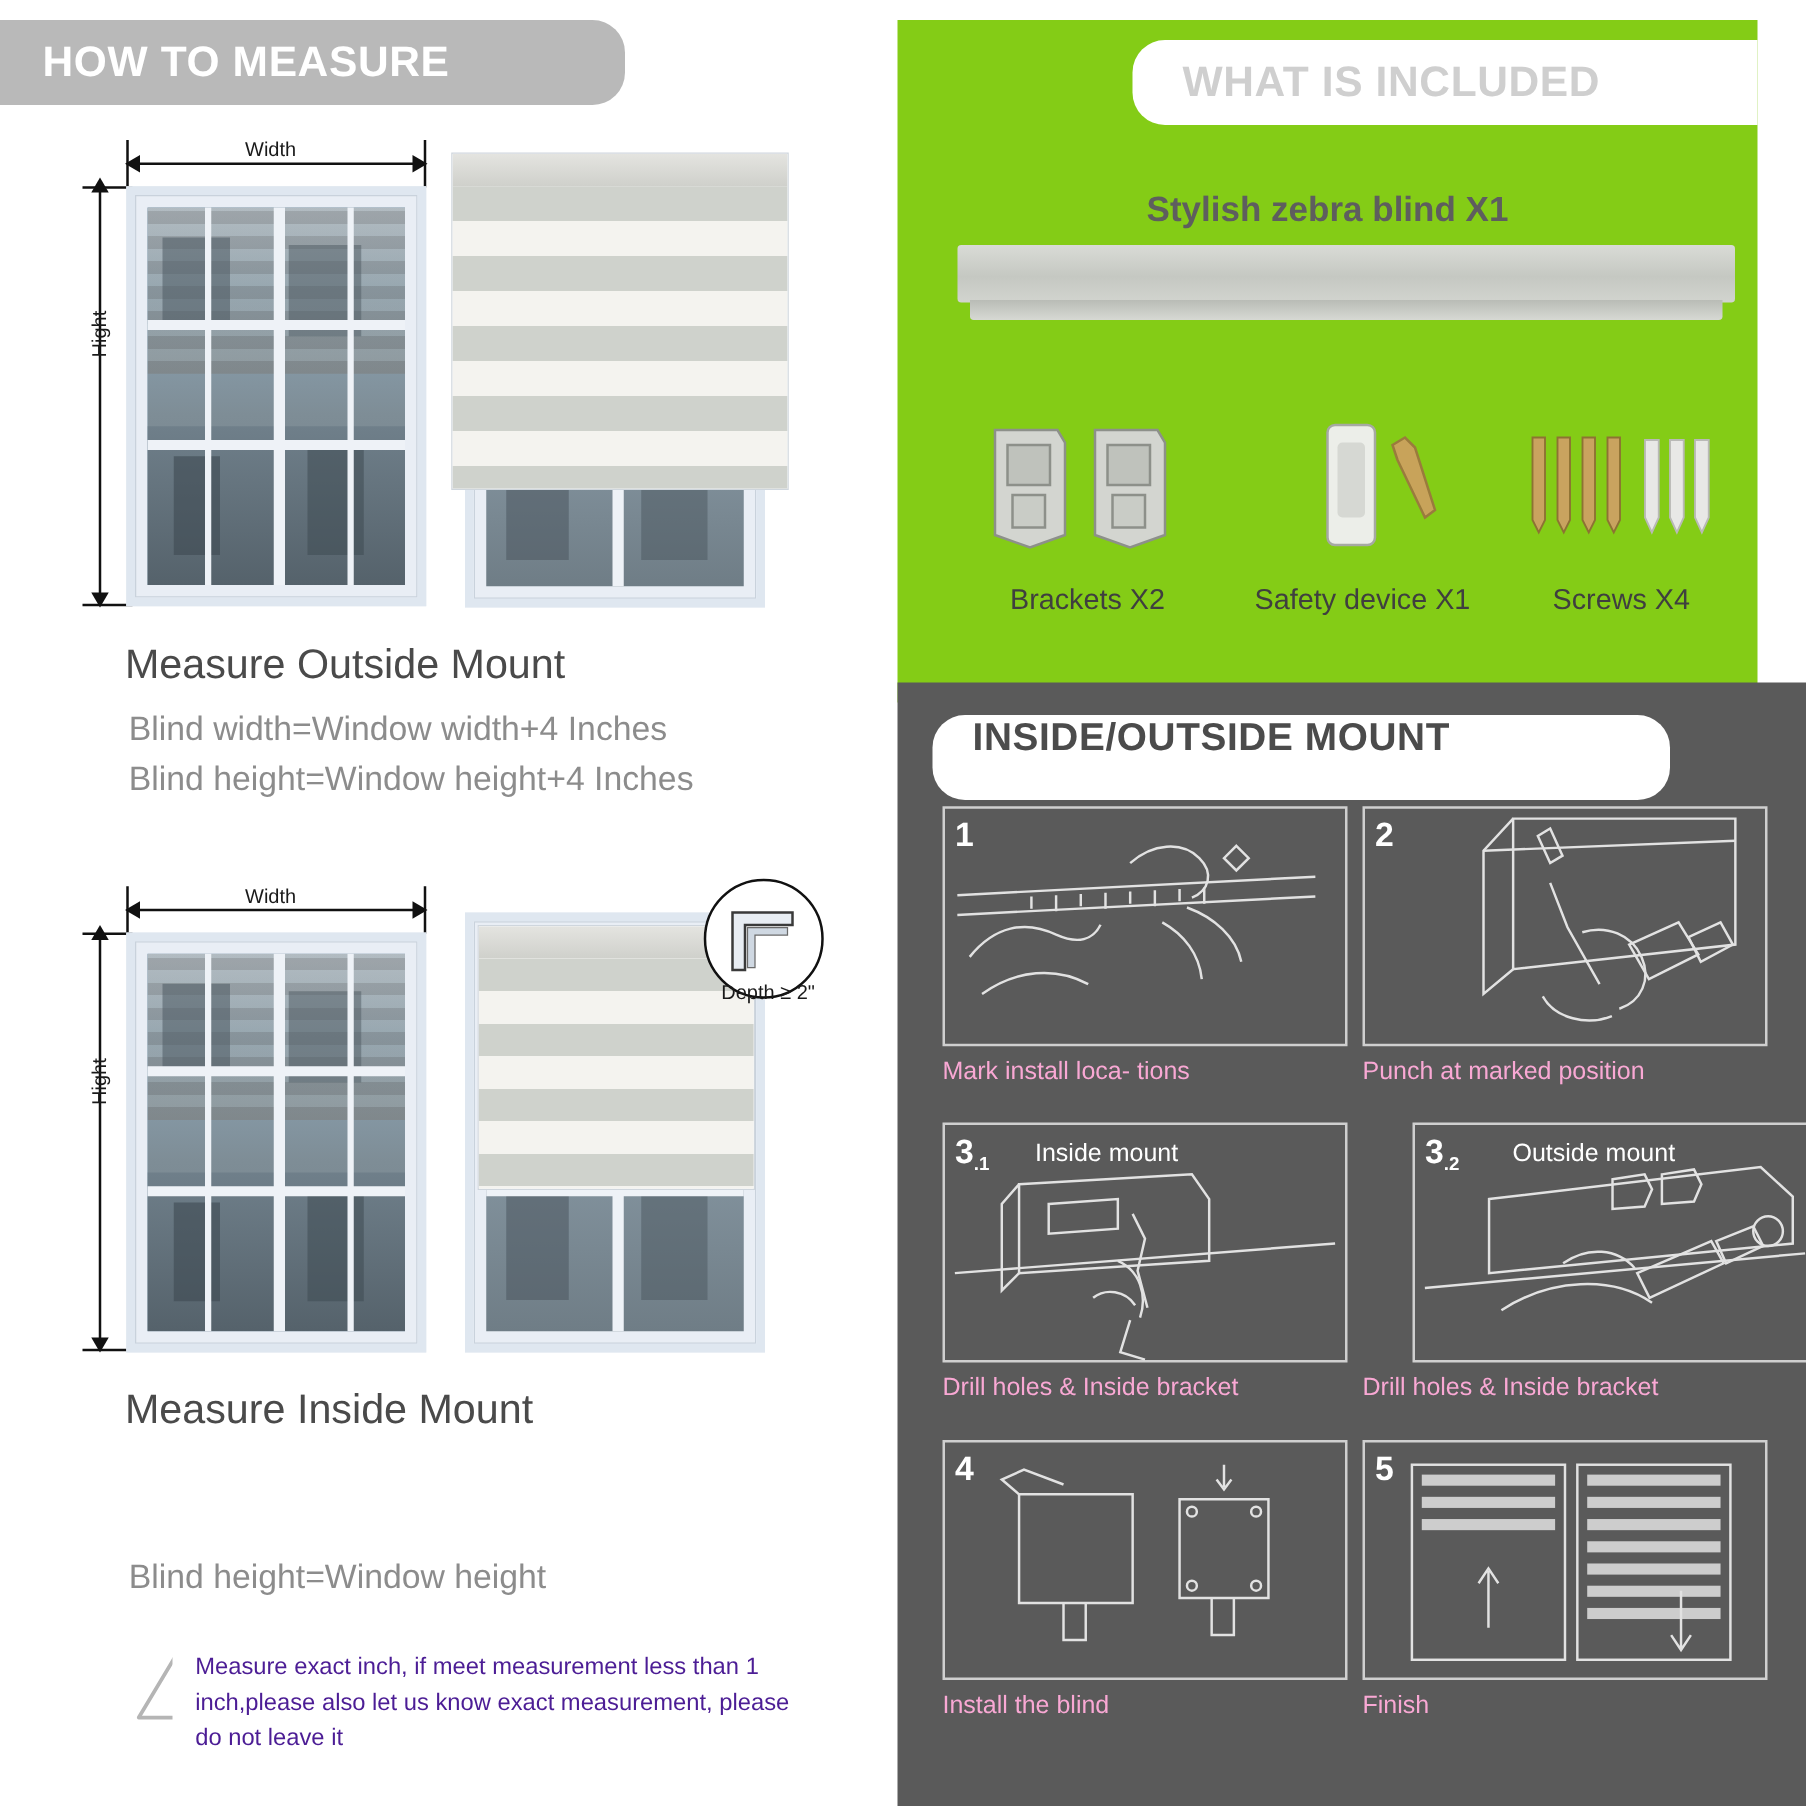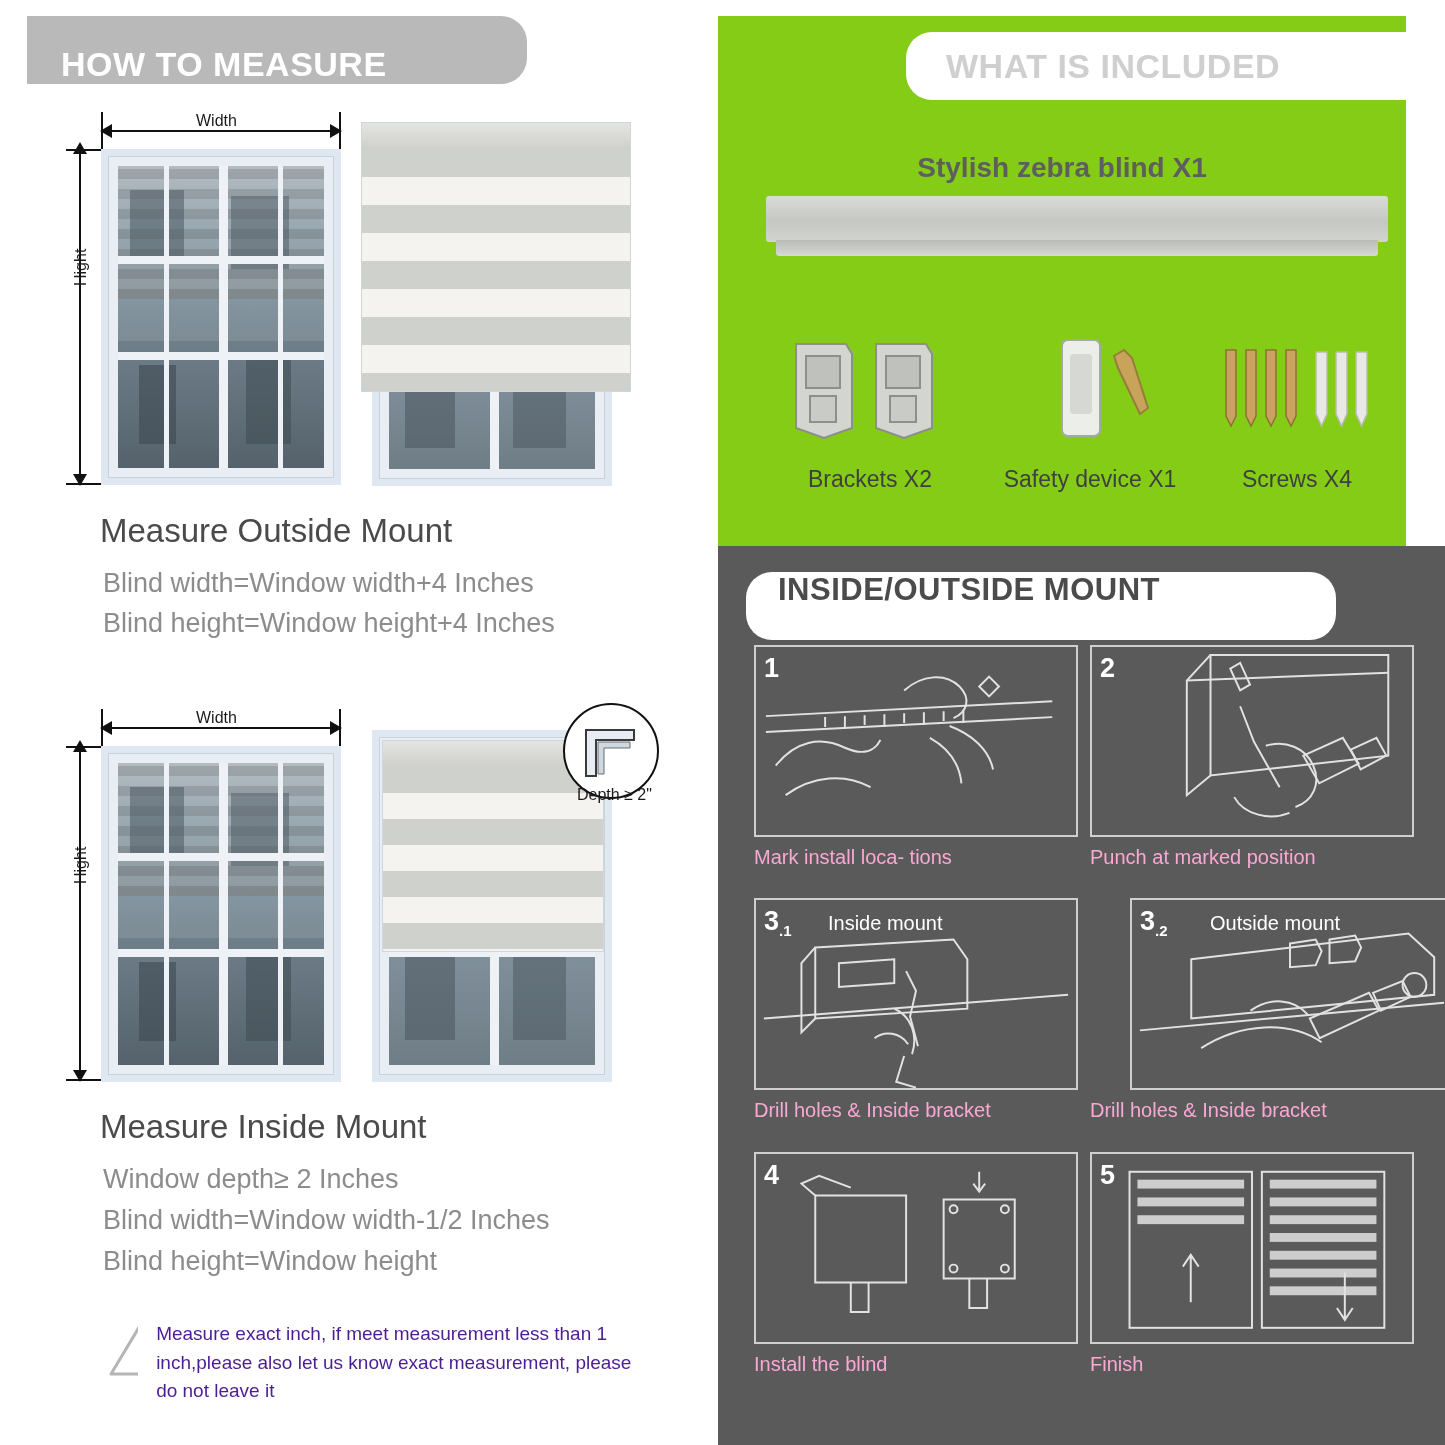--- a/index.html
+++ b/index.html
@@ -1,21 +1,21 @@
 <!DOCTYPE html>
 <html><head>
 <meta charset="utf-8">
 <style>
   html,body{margin:0;padding:0;background:#fff;}
   body{width:1445px;height:1445px;font-family:"Liberation Sans",sans-serif;overflow:hidden;position:relative;}
   .page{position:relative;width:1445px;height:1445px;background:#ffffff;}
 
   
   .left{position:absolute;left:0;top:0;width:712px;height:1445px;background:#ffffff;}
-  .tab{display:flex;align-items:flex-end;border-radius:0 26px 26px 0;margin-left:27px;}
+  .tab{display:flex;align-items:center;border-radius:0 26px 26px 0;}
   .tab-howto{position:absolute;left:0;top:16px;width:500px;height:68px;background:#b9b9b9;}
   .tab-howto .tab-label{color:#ffffff;font-size:34px;font-weight:bold;letter-spacing:.5px;padding-left:34px;}
   .dim-label{font-size:16px;color:#1a1a1a;font-family:"Liberation Sans",sans-serif;}
   .heading{font-size:33px;color:#4a4a4a;font-weight:normal;}
   .subline{font-size:27px;color:#8c8c8c;line-height:1.45;}
 
   
   .window{position:absolute;background:#e9eef5;border:7px solid #dfe7f0;box-sizing:border-box;box-shadow:0 0 0 1px #c9d2dc inset;}
   .mullion{position:absolute;background:#eef2f7;}
   .brick{position:absolute;}
@@ -167,22 +167,20 @@
 
       <svg style="position:absolute;left:556px;top:696px;width:110px;height:110px;">
         <circle cx="55" cy="55" r="47" fill="#ffffff" stroke="#111" stroke-width="2"></circle>
         <path d="M30 34 L78 34 L78 44 L40 44 L40 80 L30 80 Z" fill="#e8edf3" stroke="#3a3a3a" stroke-width="2"></path>
         <path d="M42 46 L74 46 L74 52 L48 52 L48 78 L42 78 Z" fill="#cfd8e2" stroke="#6a6a6a" stroke-width="1"></path>
       </svg>
       <div class="dim-label" style="position:absolute;left:577px;top:786px;">Depth ≥ 2"</div>
     </div>
 
     <div class="heading" style="position:absolute;left:100px;top:1108px;">Measure Inside Mount</div>
-    <div class="subline" style="position:absolute;left:103px;top:1160px;">Window depth≥ 2 Inches</div>
-    <div class="subline" style="position:absolute;left:103px;top:1201px;">Blind width=Window width-1/2 Inches</div>
     <div class="subline" style="position:absolute;left:103px;top:1242px;">Blind height=Window height</div>
 
     <div class="warn" style="left:108px;top:1320px;width:530px;">
       <svg width="66" height="60">
         <path d="M33 4 L63 54 L3 54 Z" fill="none" stroke="#b5b5b5" stroke-width="3" stroke-linejoin="round"></path>
         <rect x="31" y="22" width="4" height="18" fill="#b5b5b5"></rect>
         <rect x="31" y="44" width="4" height="4" fill="#b5b5b5"></rect>
       </svg>
       <div class="warn-txt">Measure exact inch, if meet measurement less than 1 inch,please also let us know exact measurement, please do not leave it</div>
     </div>

